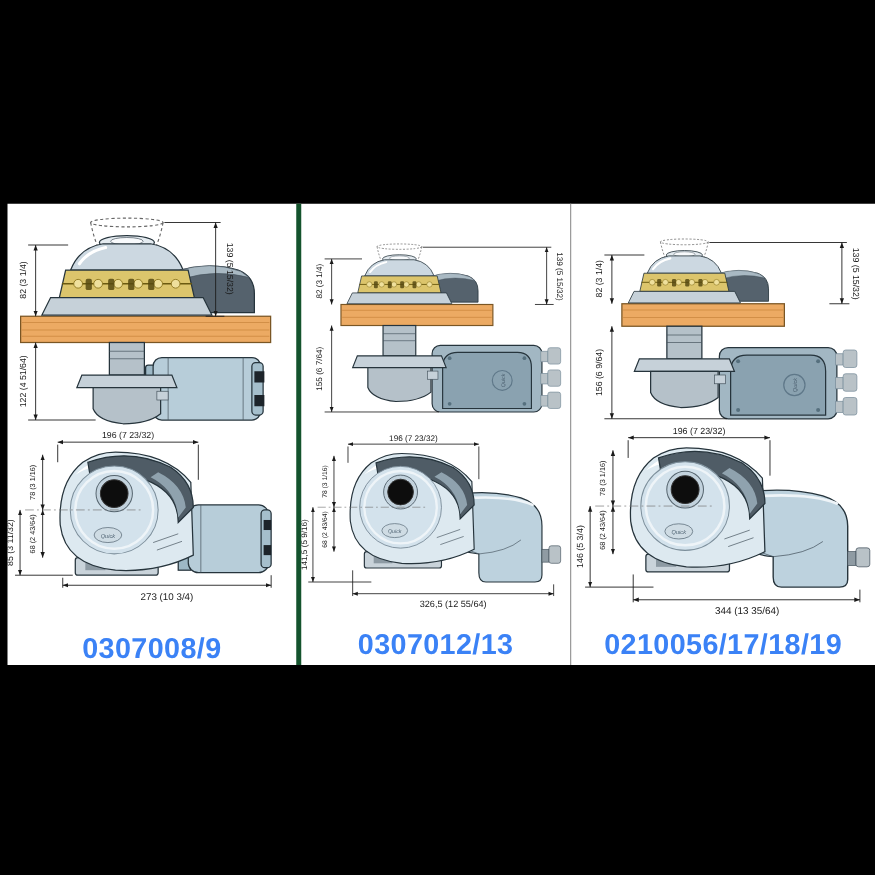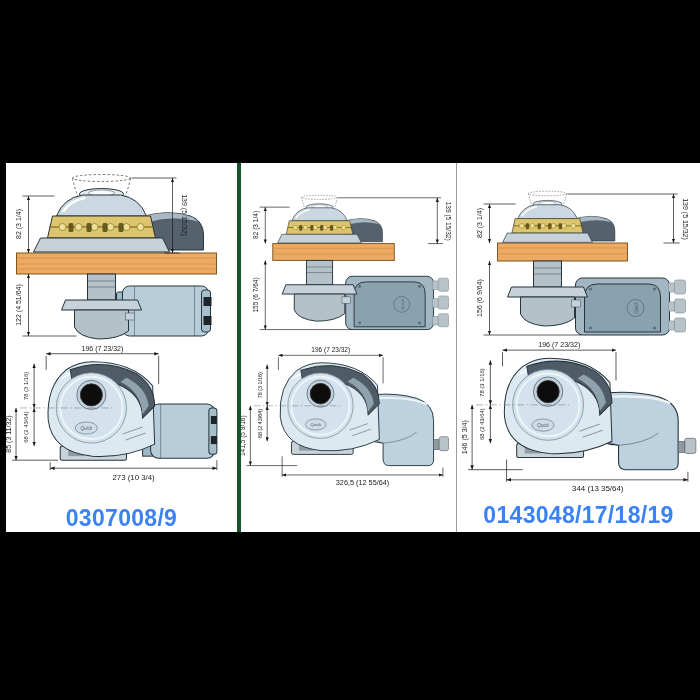--- a/index.html
+++ b/index.html
@@ -235,20 +235,21 @@
           <line class="dim" x1="216" y1="130" x2="216" y2="140"></line>
           <line class="dim" x1="44" y1="138" x2="216" y2="138" marker-start="url(#arr)" marker-end="url(#arr)"></line>
         </g>
         <text class="dim-t" x="96" y="7" text-anchor="middle">196 (7 23/32)</text>
         <text class="dim-t dim-s" transform="rotate(-90 22 42)" x="22" y="42" text-anchor="middle">78 (3 1/16)</text>
         <text class="dim-t dim-s" transform="rotate(-90 22 83)" x="22" y="83" text-anchor="middle">68 (2 43/64)</text>
         <text class="dim-t" transform="rotate(-90 4.5 96)" x="4.5" y="96" text-anchor="middle">141,5 (5 9/16)</text>
         <text class="dim-t dim-b" x="130" y="149" text-anchor="middle">326,5 (12 55/64)</text>
       </svg>
 
+      <div class="code">0307012/13</div>
     </section>
 
     <section class="panel p3">
       <svg class="topview" viewBox="0 0 230 172" preserveAspectRatio="xMidYMid meet">
         <g>
           <rect x="34" y="77" width="130" height="18" fill="#ecaa63" stroke="#7a5624"></rect>
           <line x1="35" y1="82" x2="163" y2="82" stroke="#d28f47" stroke-width="0.8"></line>
           <line x1="35" y1="88" x2="163" y2="88" stroke="#d28f47" stroke-width="0.8"></line>
         </g>
         <use href="#drum" transform="translate(84,77) scale(0.66)"></use>
@@ -286,17 +287,17 @@
           <line class="dim" x1="223" y1="130" x2="223" y2="140"></line>
           <line class="dim" x1="44" y1="138" x2="223" y2="138" marker-start="url(#arr)" marker-end="url(#arr)"></line>
         </g>
         <text class="dim-t" x="96" y="7" text-anchor="middle">196 (7 23/32)</text>
         <text class="dim-t dim-s" transform="rotate(-90 22 42)" x="22" y="42" text-anchor="middle">78 (3 1/16)</text>
         <text class="dim-t dim-s" transform="rotate(-90 22 83)" x="22" y="83" text-anchor="middle">68 (2 43/64)</text>
         <text class="dim-t" transform="rotate(-90 4.5 96)" x="4.5" y="96" text-anchor="middle">146 (5 3/4)</text>
         <text class="dim-t dim-b" x="134" y="149" text-anchor="middle">344 (13 35/64)</text>
       </svg>
 
-      <div class="code">0143048/17/18/19</div>
+      <div class="code">0210056/17/18/19</div>
     </section>
 
   </div>
 </div>
 
 </body></html>

